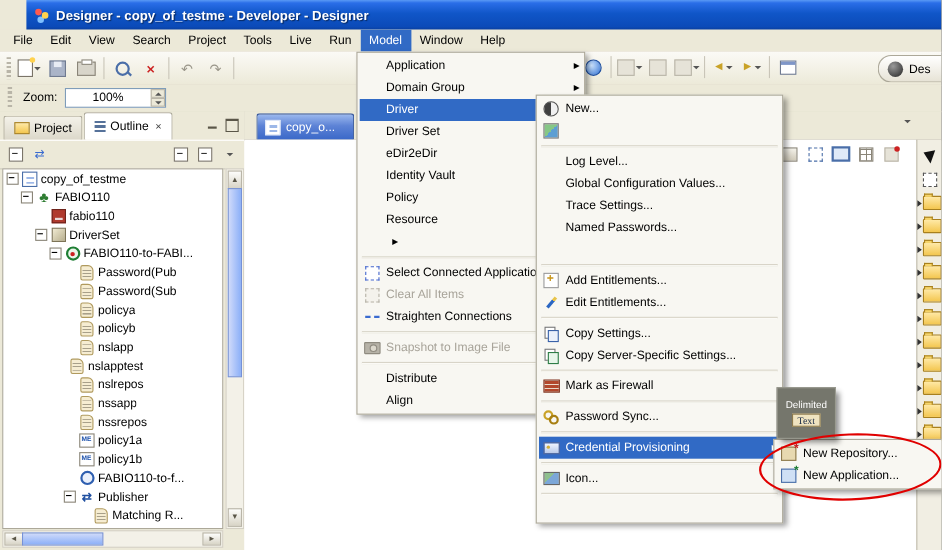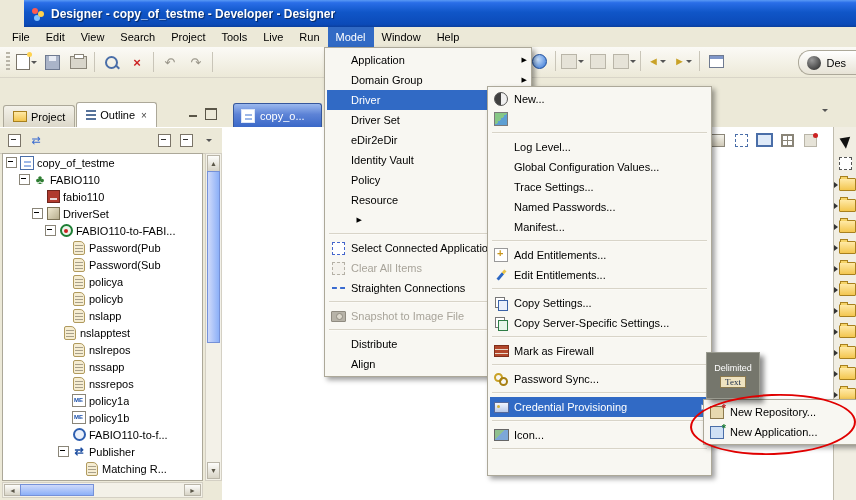--- a/index.html
+++ b/index.html
@@ -277,20 +277,35 @@
       <span class="tb">
           <span class="i-win"></span>
         </span>
     </div>
     <div class="persp">
       <span class="persp-icon"></span>
       <span>Des</span>
     </div>
   </div>
 
+  <div class="zoomrow">
+    <span class="grip"></span>
+    <span>Zoom:</span>
+    <span class="zoom-wrap">
+      <input class="zoom-input" value="100%" style="">
+      <span class="spin">
+        <span>
+            <i class="tri-up"></i>
+          </span>
+        <span>
+            <i class="tri-dn"></i>
+          </span>
+      </span>
+    </span>
+  </div>
 
   <div class="left-panel">
     <div class="panel-tabs">
       <span class="ptab">
         <span class="ptab-icon-folder"></span>
         <span>Project</span>
       </span>
       <span class="ptab active">
         <span class="ptab-icon-outline"></span>
         <span>Outline</span>
@@ -648,21 +663,20 @@
     <div class="mi">
         <span class="gut"></span>
         <span class="lbl">Trace Settings...</span>
       </div>
     <div class="mi">
         <span class="gut"></span>
         <span class="lbl">Named Passwords...</span>
       </div>
     <div class="mi">
         <span class="gut"></span>
-        <span class="lbl">Manifest...</span>
       </div>
     <div class="msep"></div>
     <div class="mi">
         <span class="gut">
           <span class="g-addent"></span>
         </span>
         <span class="lbl">Add Entitlements...</span>
       </div>
     <div class="mi">
         <span class="gut">

